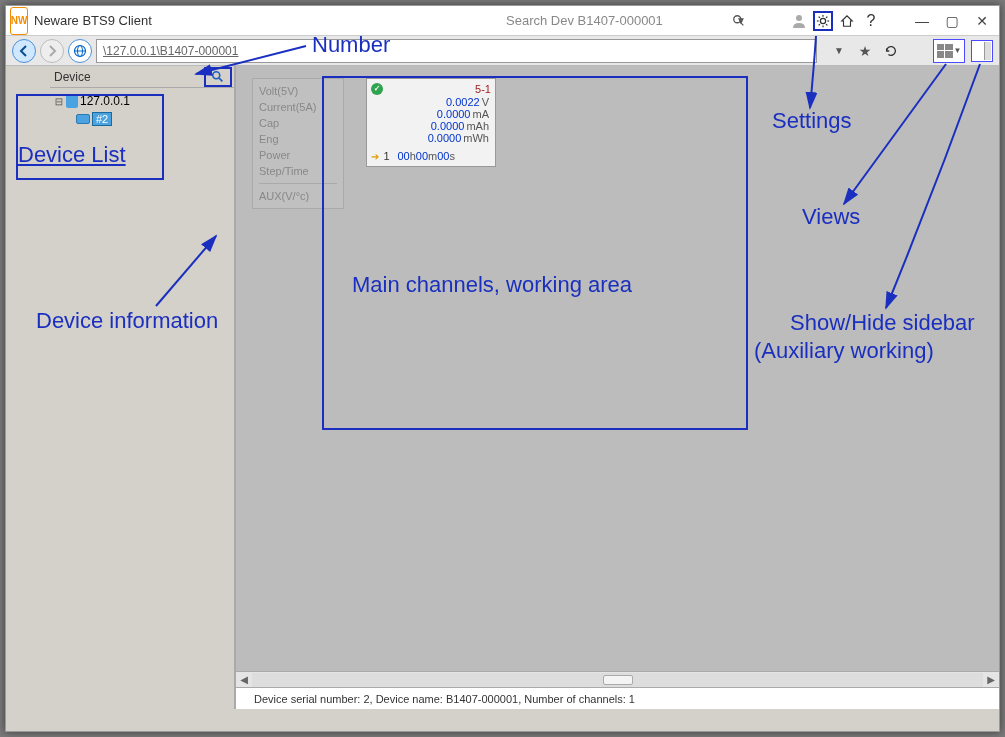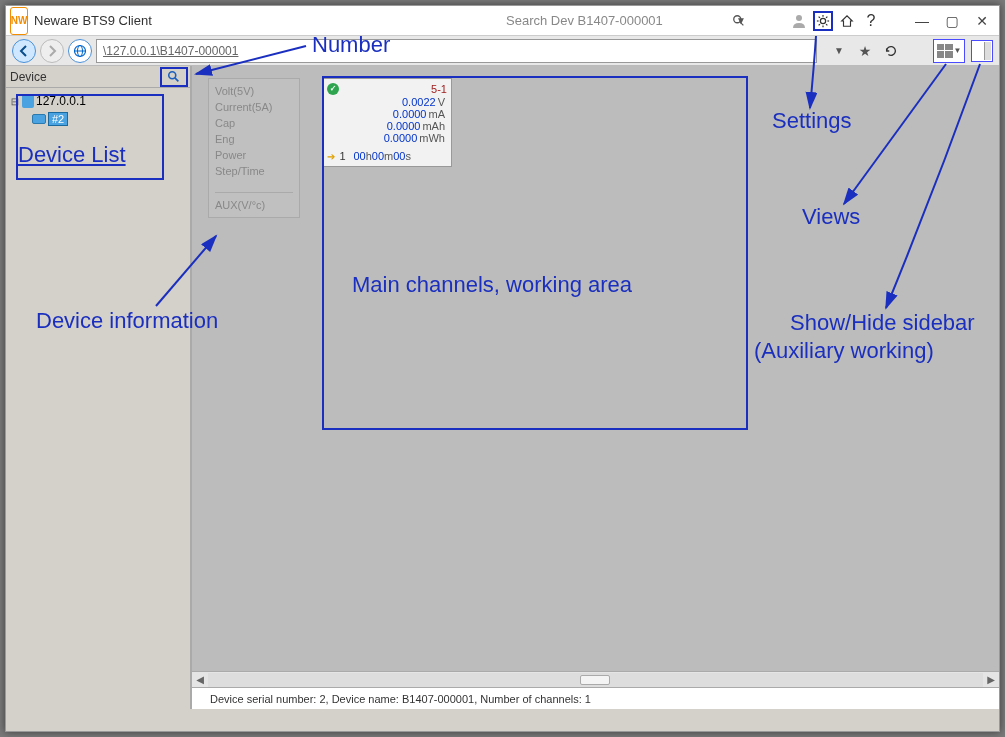--- a/index.html
+++ b/index.html
@@ -114,20 +114,21 @@
   .sidebar-toggle::after {
     content: "";
     position: absolute; right: 1px; top: 1px; bottom: 1px;
     width: 6px; background: #ddd; border-left: 1px solid #999;
   }
 
   .content {
     position: absolute;
     top: 60px; left: 0; right: 0; bottom: 22px;
     display: flex;
+    padding-left: 44px;
   }
   .device-panel {
     width: 186px;
     background: #d4d0ca;
     border-right: 2px solid #aaa;
     display: flex; flex-direction: column;
   }
   .device-header {
     height: 22px;
     background: #d4d0ca;
@@ -169,21 +170,21 @@
     position: absolute;
     left: 16px; top: 12px;
     width: 92px;
     background: #c0c0c0;
     border: 1px solid #aaa;
     padding: 4px 6px;
     font-size: 11px;
     color: #888;
     line-height: 16px;
   }
-  .devinfo .aux { border-top: 1px solid #aaa; margin-top: 13px; padding-top: 4px; }
+  .devinfo .aux { border-top: 1px solid #aaa; margin-top: 4px; padding-top: 4px; }
 
   .channel-card {
     position: absolute;
     left: 130px; top: 12px;
     width: 130px;
     background: #f2f2f2;
     border: 1px solid #999;
     padding: 2px 4px 4px 4px;
     font-size: 11px;
   }

